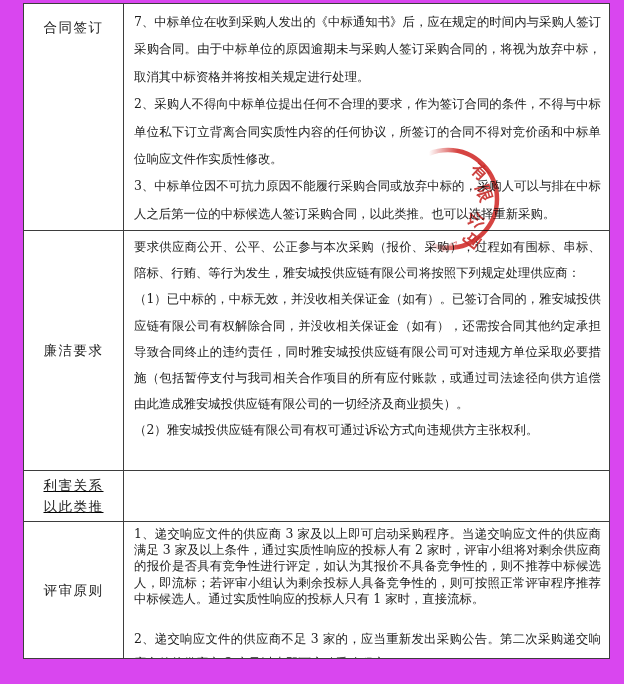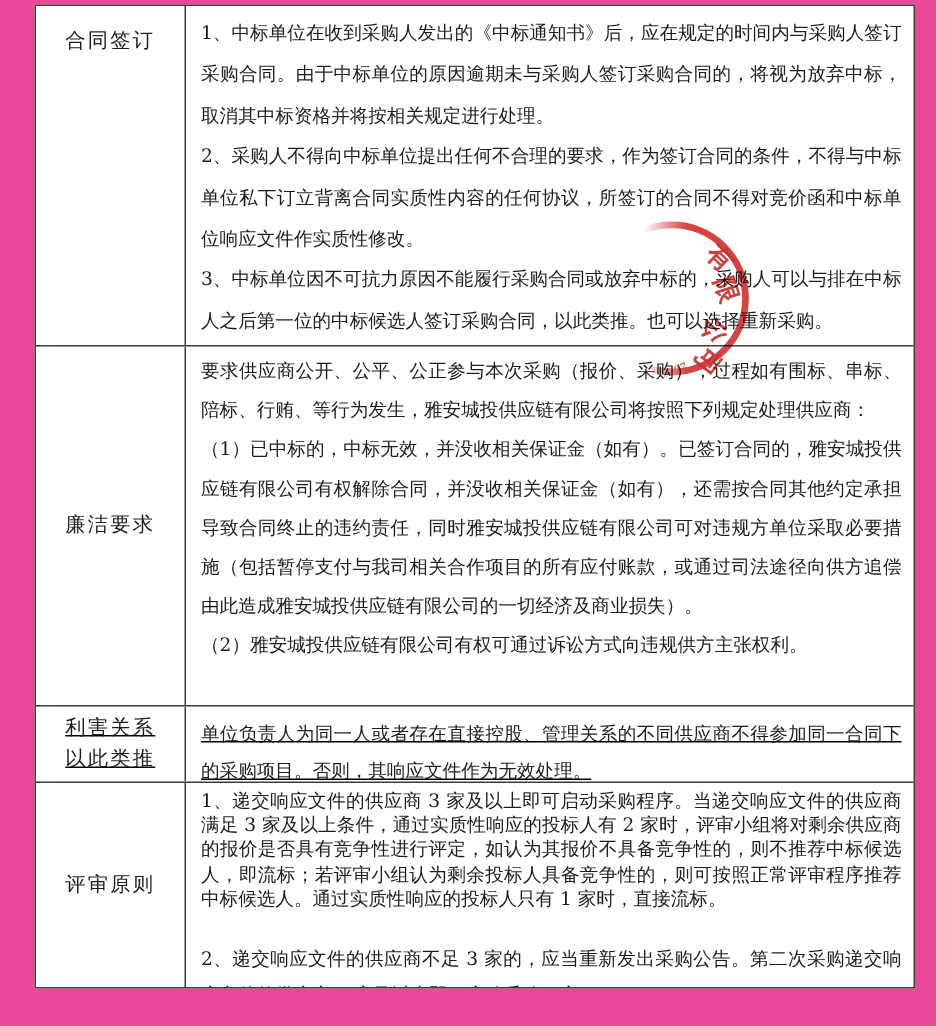--- a/index.html
+++ b/index.html
@@ -3,21 +3,21 @@
 <meta charset="utf-8">
 <style>
   html, body {
     margin: 0; padding: 0;
     width: 624px; height: 684px;
     background: #ffffff;
     font-family: "DejaVu Serif", "Liberation Serif", serif;
     overflow: hidden;
     position: relative;
   }
-  .page { position: absolute; inset: 0; background: #ec4899; }
+  .page { position: absolute; inset: 0; background: #d946ef; }
 
   .tbl {
     position: absolute; left: 23px; top: 3px; width: 587px;
     border: 1px solid #3d3d3d;
     box-sizing: border-box;
     background: #ffffff;
   }
   .trow { display: flex; border-top: 1px solid #3d3d3d; box-sizing: border-box; overflow: hidden; }
   .trow:first-child { border-top: none; }
 
@@ -73,44 +73,41 @@
 
 <div class="page">
 
   <div class="tbl">
 
     <div class="trow row1">
       <div class="lcell top">
         <div>合同签订</div>
       </div>
       <div class="ccell">
-        <p class="para">1、中标单位在收到采购人发出的《中标通知书》后，应在规定的时间内与采购人签订采购合同。由于中标单位的原因逾期未与采购人签订采购合同的，将视为放弃中标，取消其中标资格并将按相关规定进行处理。</p>
+        <p class="para">7、中标单位在收到采购人发出的《中标通知书》后，应在规定的时间内与采购人签订采购合同。由于中标单位的原因逾期未与采购人签订采购合同的，将视为放弃中标，取消其中标资格并将按相关规定进行处理。</p>
         <p class="para">2、采购人不得向中标单位提出任何不合理的要求，作为签订合同的条件，不得与中标单位私下订立背离合同实质性内容的任何协议，所签订的合同不得对竞价函和中标单位响应文件作实质性修改。</p>
         <p class="para">3、中标单位因不可抗力原因不能履行采购合同或放弃中标的，采购人可以与排在中标人之后第一位的中标候选人签订采购合同，以此类推。也可以选择重新采购。</p>
       </div>
     </div>
 
     <div class="trow row2">
       <div class="lcell">
         <div>廉洁要求</div>
       </div>
       <div class="ccell">
         <p class="para">要求供应商公开、公平、公正参与本次采购（报价、采购），过程如有围标、串标、陪标、行贿、等行为发生，雅安城投供应链有限公司将按照下列规定处理供应商：</p>
         <p class="para">（1）已中标的，中标无效，并没收相关保证金（如有）。已签订合同的，雅安城投供应链有限公司有权解除合同，并没收相关保证金（如有），还需按合同其他约定承担导致合同终止的违约责任，同时雅安城投供应链有限公司可对违规方单位采取必要措施（包括暂停支付与我司相关合作项目的所有应付账款，或通过司法途径向供方追偿由此造成雅安城投供应链有限公司的一切经济及商业损失）。</p>
         <p class="para">（2）雅安城投供应链有限公司有权可通过诉讼方式向违规供方主张权利。</p>
       </div>
     </div>
 
     <div class="trow row3">
       <div class="lcell">
         <div>利害关系</div>
         <div>以此类推</div>
-      </div>
-      <div class="ccell">
-        <p class="para">单位负责人为同一人或者存在直接控股、管理关系的不同供应商不得参加同一合同下的采购项目。否则，其响应文件作为无效处理。</p>
       </div>
     </div>
 
     <div class="trow row4">
       <div class="lcell">
         <div>评审原则</div>
       </div>
       <div class="ccell">
         <p class="para para-dense">1、递交响应文件的供应商 3 家及以上即可启动采购程序。当递交响应文件的供应商满足 3 家及以上条件，通过实质性响应的投标人有 2 家时，评审小组将对剩余供应商的报价是否具有竞争性进行评定，如认为其报价不具备竞争性的，则不推荐中标候选人，即流标；若评审小组认为剩余投标人具备竞争性的，则可按照正常评审程序推荐中标候选人。通过实质性响应的投标人只有 1 家时，直接流标。</p>
         <p class="para para-loose">2、递交响应文件的供应商不足 3 家的，应当重新发出采购公告。第二次采购递交响应文件的供应商 2 家及以上即可启动采购程序。</p>

